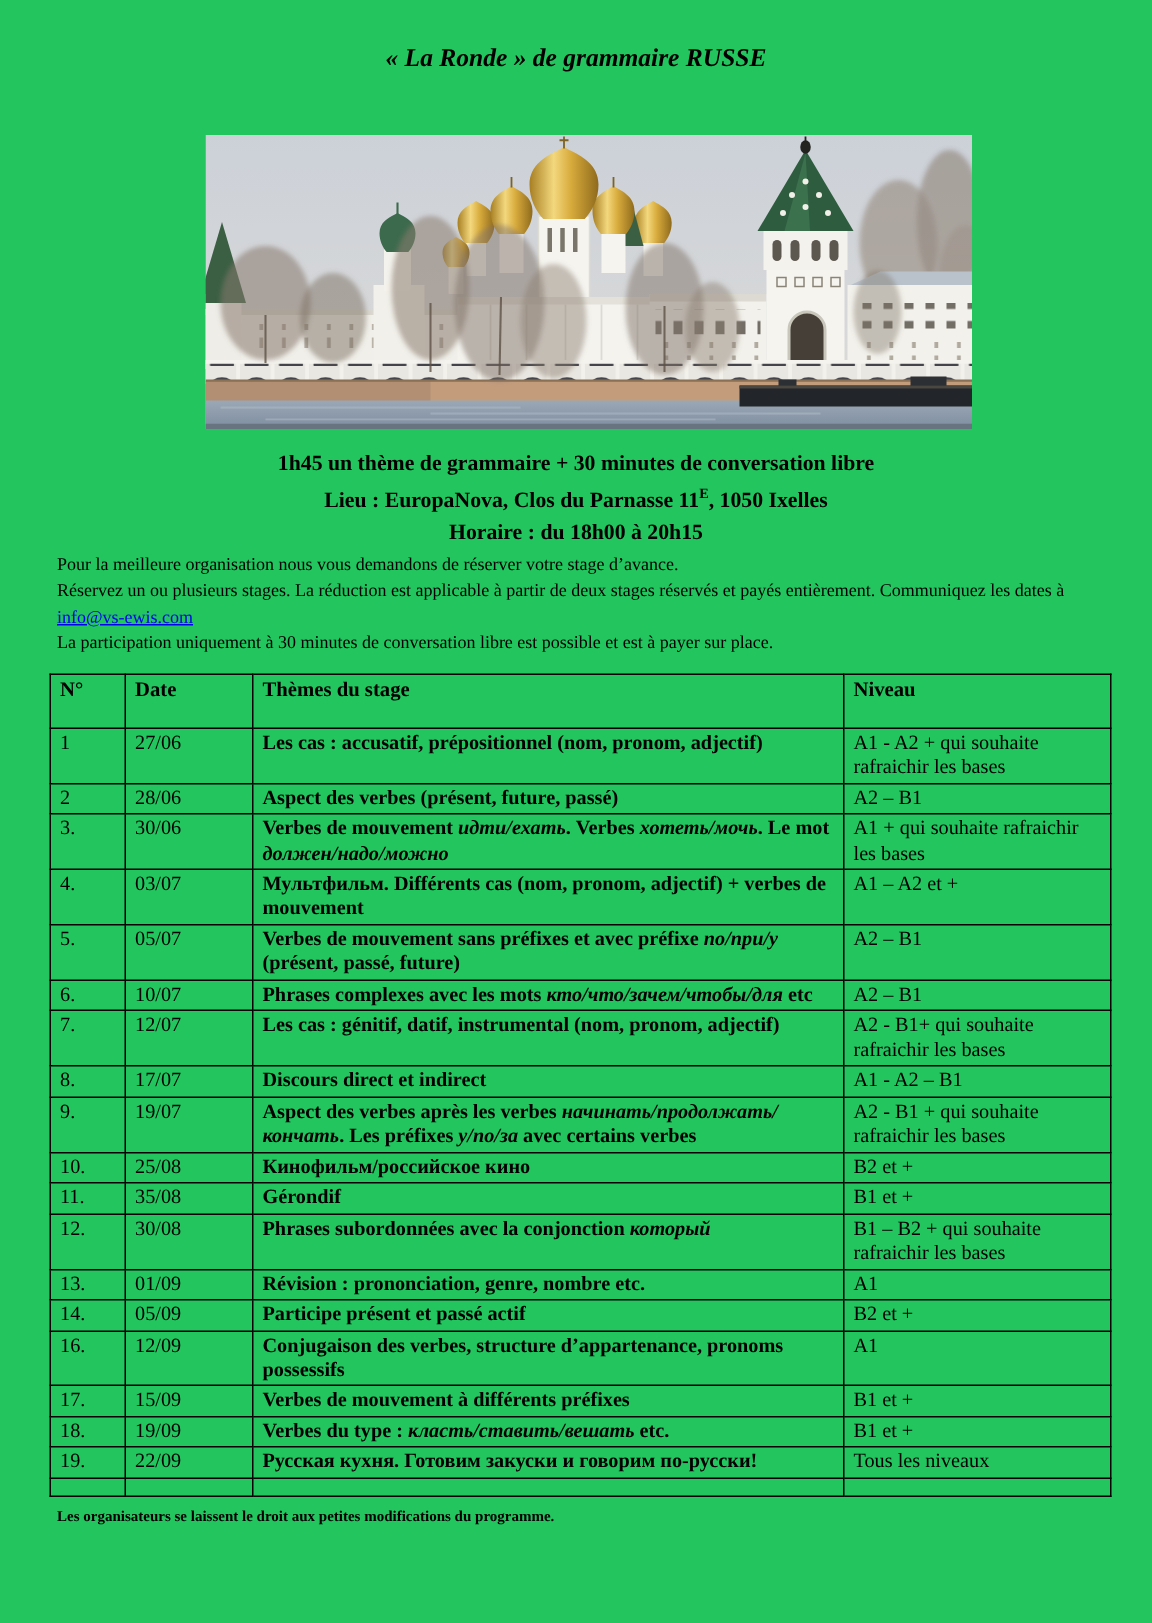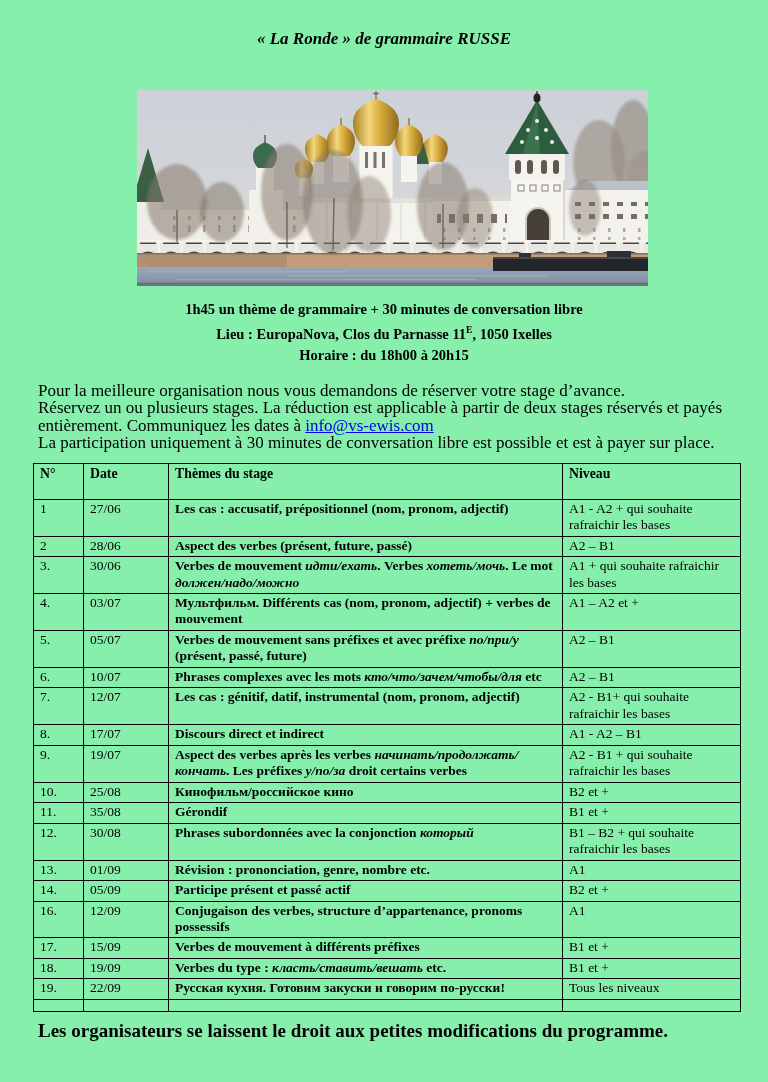--- a/index.html
+++ b/index.html
@@ -1,33 +1,33 @@
 <!DOCTYPE html>
 <html><head>
 <meta charset="utf-8">
 <style>
   html,body{margin:0;padding:0;background:#ffffff;}
   body{width:768px;height:1082px;font-family:"Liberation Serif","DejaVu Serif",serif;color:#000;}
-  .page{position:relative;width:768px;height:1082px;overflow:hidden;background:#86efac;}
+  .page{position:relative;width:768px;height:1082px;overflow:hidden;background:#22c55e;}
   .title{padding-top:28px;text-align:center;font-weight:bold;font-style:italic;font-size:17px;line-height:22px;}
   .photo{width:511px;height:196px;margin:40px 0 0 137px;line-height:0;}
   .info{margin-top:13px;text-align:center;font-weight:bold;font-size:14.5px;line-height:21px;}
   .info sup{font-size:9.5px;}
-  .notes{margin:16px 30px 0 38px;font-size:17px;line-height:17.5px;}
+  .notes{margin:2px 30px 0 38px;font-size:12px;line-height:17.5px;}
   .notes p{margin:0;}
   a.mail{color:#0000ee;text-decoration:underline;cursor:pointer;}
   table.stage-table{margin:11px 0 0 33px;border-collapse:collapse;width:707px;table-layout:fixed;
     font-size:13.5px;line-height:1.22;}
   table.stage-table th,table.stage-table td{border:1px solid #000;vertical-align:top;text-align:left;
     padding:1px 4px 2px 6px;word-wrap:break-word;}
   table.stage-table th{font-weight:bold;padding:2px 4px 16px 6px;font-size:13.8px;}
   td.theme,th.h-theme{padding-right:36px;font-weight:bold;}
   td.niveau,th.h-niveau{padding-right:8px;}
   tr.empty-row td{height:11px;padding:0;}
-  .footer{margin:8px 0 0 38px;font-weight:bold;font-size:19px;}
+  .footer{margin:8px 0 0 38px;font-weight:bold;font-size:10px;}
 </style>
 </head>
 <body>
 
 <div class="page">
 
   <div class="title">« La Ronde »  de grammaire RUSSE</div>
 
   <div class="photo">
     <svg viewBox="0 0 511 196" width="511" height="196" xmlns="http://www.w3.org/2000/svg">
@@ -271,21 +271,21 @@
         </tr>
         <tr>
           <td class="num">8.</td>
           <td class="date">17/07</td>
           <td class="theme"><span>Discours direct et indirect</span></td>
           <td class="niveau">A1 - A2 – B1</td>
         </tr>
         <tr>
           <td class="num">9.</td>
           <td class="date">19/07</td>
-          <td class="theme"><span>Aspect des verbes après les verbes </span><i>начинать/продолжать/кончать</i><span>. Les préfixes </span><i>у/по/за</i><span> droit certains verbes</span></td>
+          <td class="theme"><span>Aspect des verbes après les verbes </span><i>начинать/продолжать/кончать</i><span>. Les préfixes </span><i>у/по/за</i><span> avec certains verbes</span></td>
           <td class="niveau">A2 - B1 + qui souhaite rafraichir les bases</td>
         </tr>
         <tr>
           <td class="num">10.</td>
           <td class="date">25/08</td>
           <td class="theme"><span>Кинофильм/российское кино</span></td>
           <td class="niveau">B2 et +</td>
         </tr>
         <tr>
           <td class="num">11.</td>

